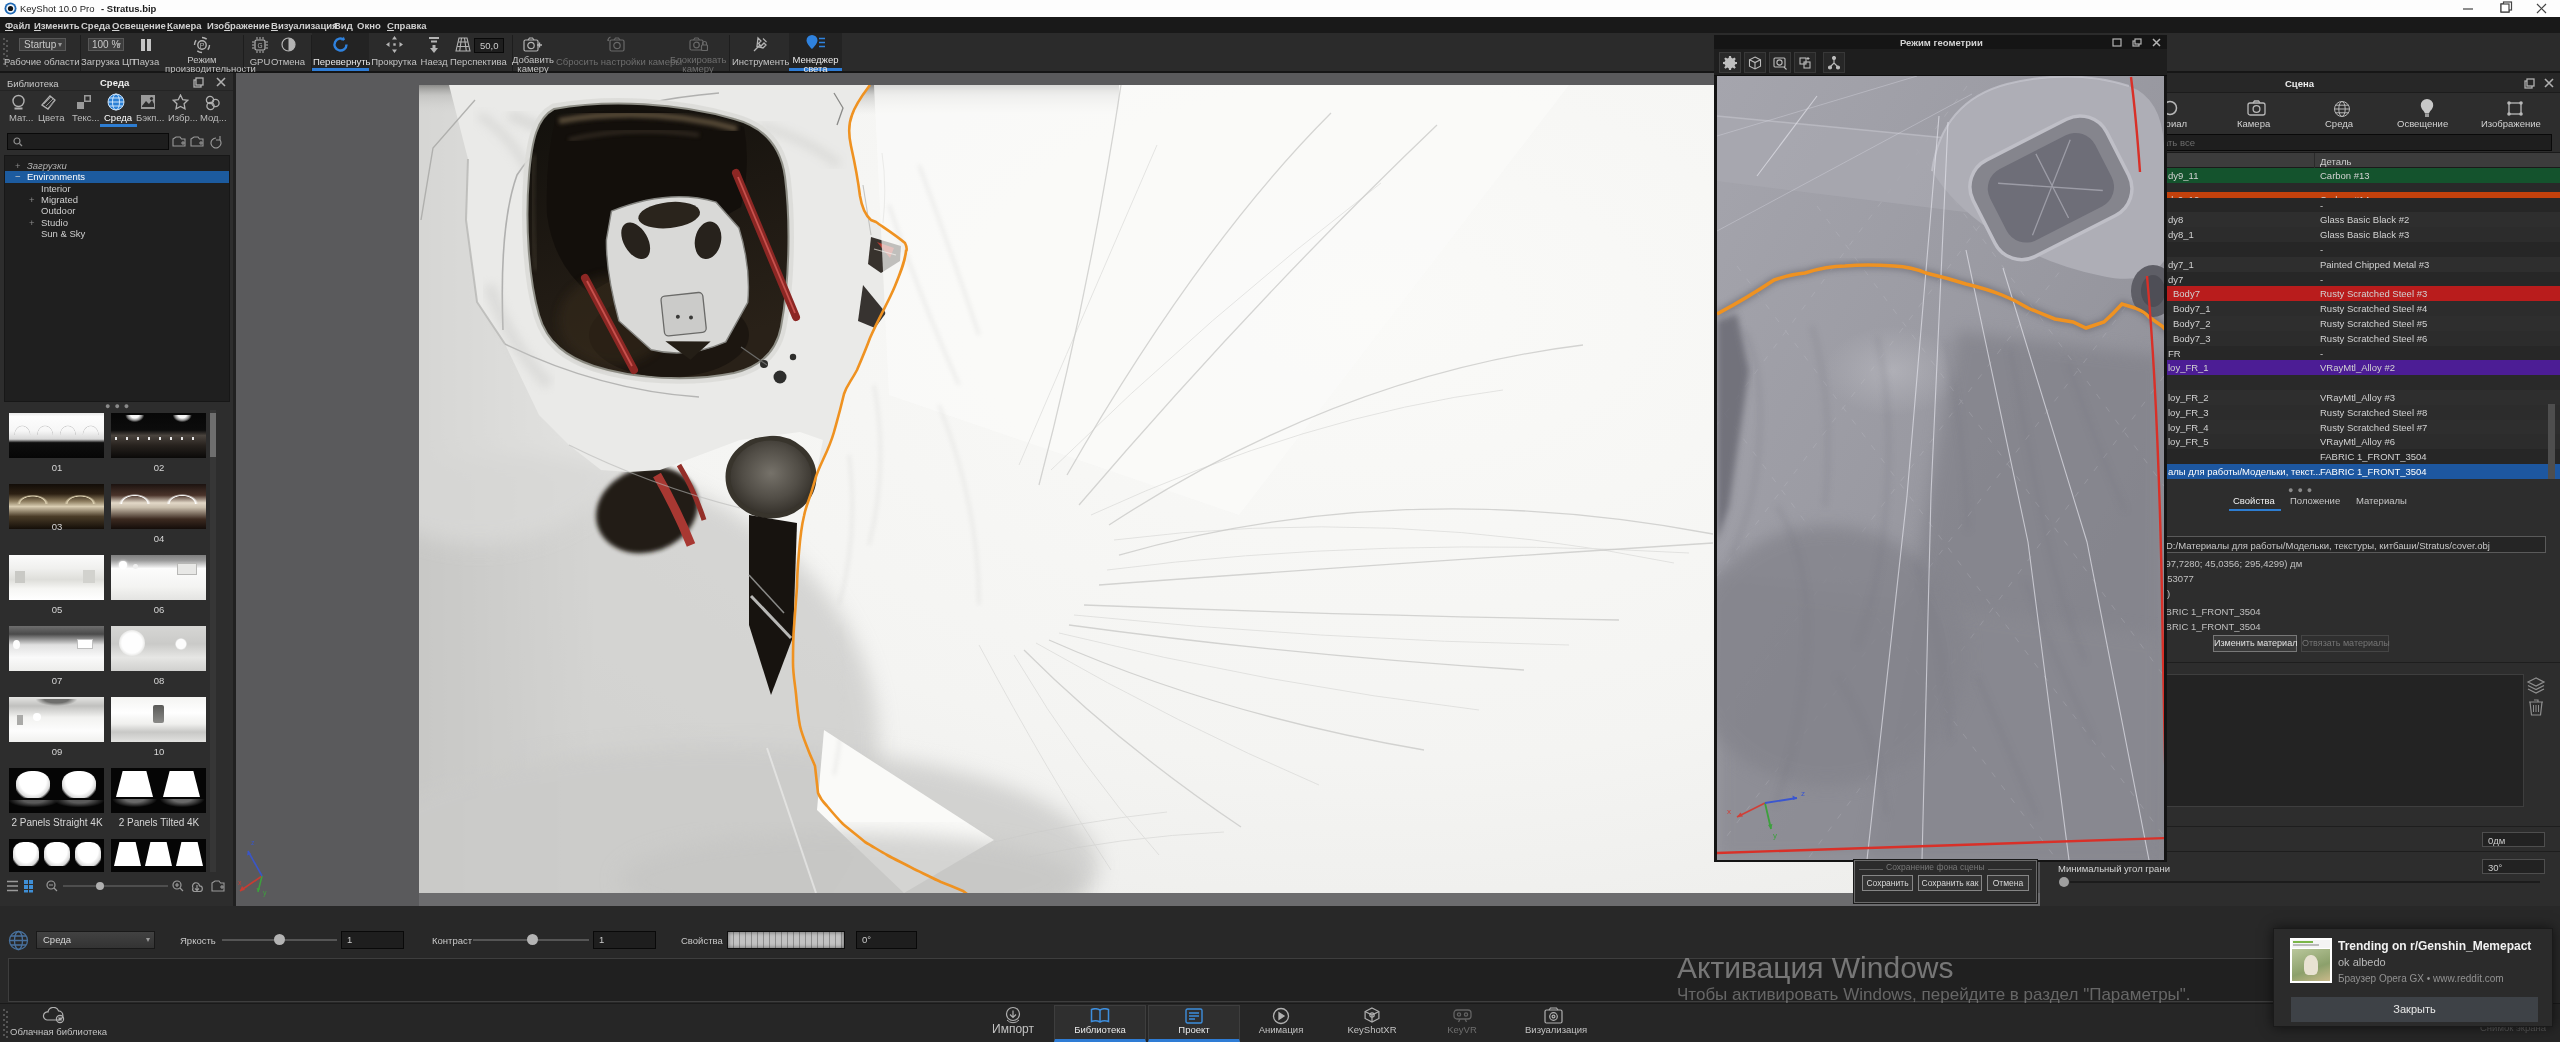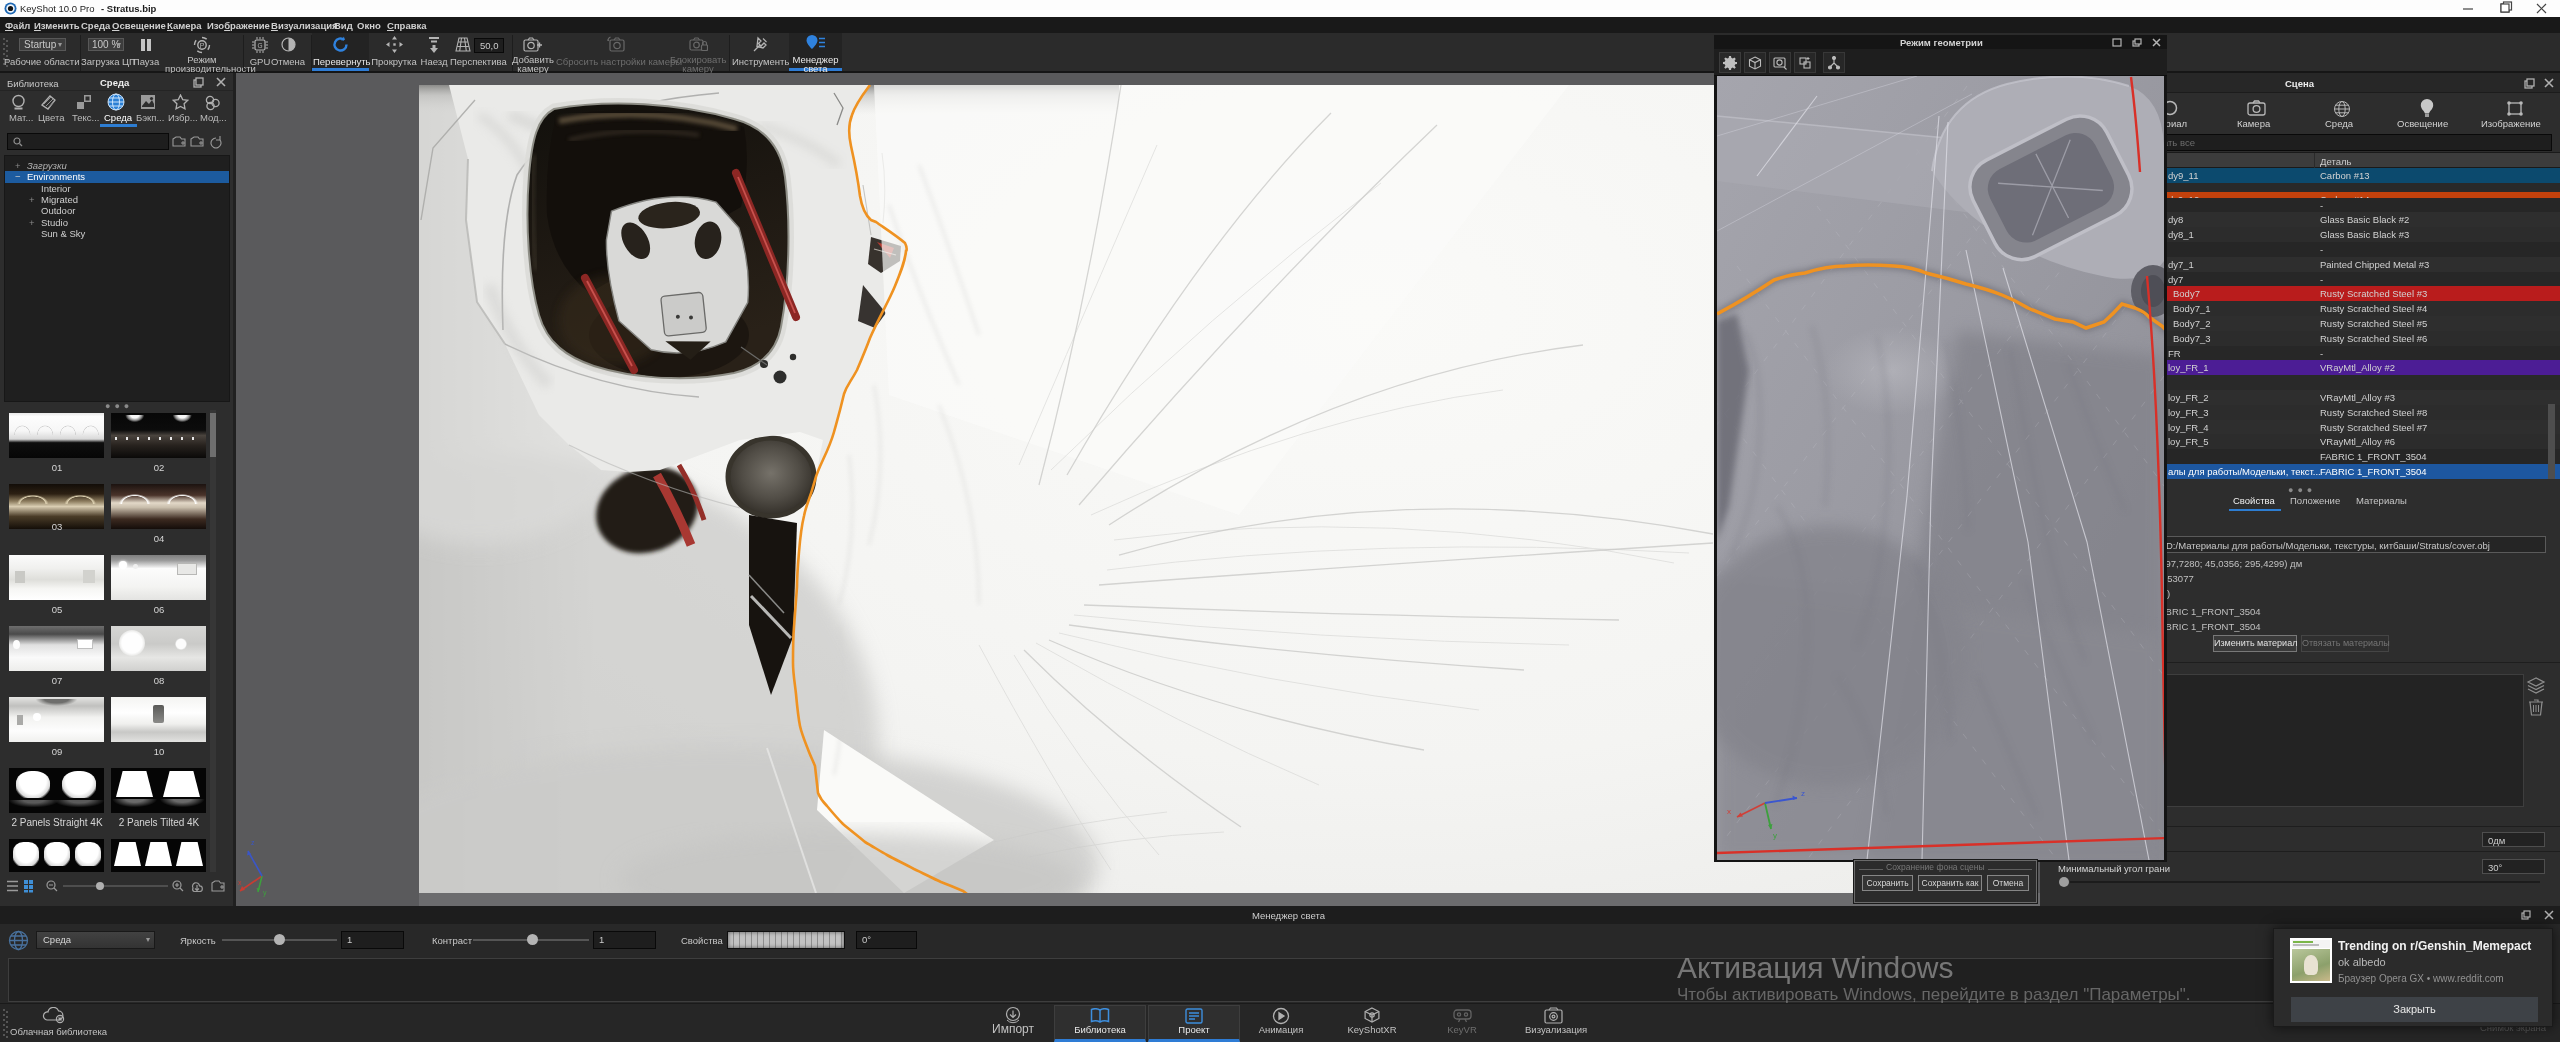--- a/index.html
+++ b/index.html
@@ -560,21 +560,21 @@
         <circle cx="15" cy="14" r="1.8" fill="#b8b8b8" stroke="none"></circle>
       </svg>
     <span class="abs" style="left:441px;top:25px;">Изображение</span>
   </div>
   <div class="fld" style="left:8px;top:61px;width:504px;height:17px;background:#1e1e1e;color:#6e6e6e;padding-left:98px;">Искать все</div>
   <div class="abs" style="left:0;top:79px;width:520px;height:16px;background:#3c3c3c;border-top:1px solid #1a1a1a;border-bottom:1px solid #1a1a1a;">
     <span class="abs" style="left:280px;top:3px;font-size:9.5px;color:#cccccc;">Деталь</span>
     <div class="abs" style="left:274px;top:0;width:1px;height:16px;background:#2a2a2a;"></div>
   </div>
   <div id="scenerows" class="abs" style="left:0;top:95px;width:520px;height:311px;background:#292929;">
-    <div class="srow" style="top:0;background:#0c4a6e;">
+    <div class="srow" style="top:0;background:#14532d;">
         <span class="abs" style="left:128px">dy9_11</span>
         <span class="abs" style="left:280px">Carbon #13</span>
       </div>
     <div class="srow" style="top:24px;background:#c2410c;">
         <span class="abs" style="left:128px">dy9_12</span>
         <span class="abs" style="left:280px">Carbon #14</span>
       </div>
     <div class="srow" style="top:29.6px;background:#262626;">
         <span class="abs" style="left:280px">-</span>
       </div>
@@ -813,28 +813,20 @@
 
 <div class="abs" id="savedlg">
   <div class="abs" style="left:4px;top:8px;width:173px;height:1px;background:#5e5e5e;"></div>
   <div class="abs" style="left:28px;top:1px;background:#2b2b2b;padding:0 3px;font-size:8.5px;color:#787878;white-space:nowrap;">Сохранение фона сцены</div>
   <div class="abs" style="left:7px;top:14px;width:51px;height:16px;background:#343434;border:1px solid #868686;color:#d8d8d8;font-size:8.5px;text-align:center;line-height:15px;white-space:nowrap;">Сохранить</div>
   <div class="abs" style="left:63px;top:14px;width:64px;height:16px;background:#343434;border:1px solid #868686;color:#d8d8d8;font-size:8.5px;text-align:center;line-height:15px;white-space:nowrap;">Сохранить как</div>
   <div class="abs" style="left:132px;top:14px;width:42px;height:16px;background:#343434;border:1px solid #868686;color:#d8d8d8;font-size:8.5px;text-align:center;line-height:15px;white-space:nowrap;">Отмена</div>
 </div>
 
 <div class="abs" id="lightmgr">
-  <div class="abs" style="left:0;top:0;width:2560px;height:18px;background:#1d1d1d;">
-    <span class="abs" style="left:1252px;top:4px;font-size:9.5px;color:#cfcfcf;">Менеджер света</span>
-    <svg class="abs" style="left:2521px;top:4px" width="36" height="11" fill="none" stroke="#b0b0b0" stroke-width="1.2">
-        <rect x="1" y="3" width="6" height="6"></rect>
-        <rect x="3" y="1" width="6" height="6" fill="#1d1d1d"></rect>
-        <path d="M24 1l8 8M32 1l-8 8" stroke-width="1.5"></path>
-      </svg>
-  </div>
   <svg class="abs" style="left:8px;top:24px" width="21" height="21" viewBox="0 0 21 21" fill="none" stroke="#49729e" stroke-width="1.3">
       <circle cx="10.5" cy="10.5" r="9"></circle>
       <ellipse cx="10.5" cy="10.5" rx="4" ry="9"></ellipse>
       <path d="M1.5 10.5h18M2.8 6h15.4M2.8 15h15.4"></path>
     </svg>
   <div class="abs" style="left:36px;top:25px;width:119px;height:18px;background:linear-gradient(180deg,#424242,#333);border:1px solid #191919;color:#d6d6d6;font-size:9.5px;line-height:16px;padding-left:6px;">Среда<span style="position:absolute;right:4px;top:0;color:#999;font-size:8px;">▾</span></div>
   <span class="abs" style="left:180px;top:29px;font-size:9.5px;color:#c9c9c9;">Яркость</span>
   <div class="abs" style="left:222px;top:33px;width:115px;height:2px;background:#555;"></div>
   <div class="abs" style="left:274px;top:28px;width:11px;height:11px;border-radius:50%;background:#b4b4b4;"></div>
   <div class="fld" style="left:341px;top:25px;width:63px;height:18px;line-height:16px;">1</div>

